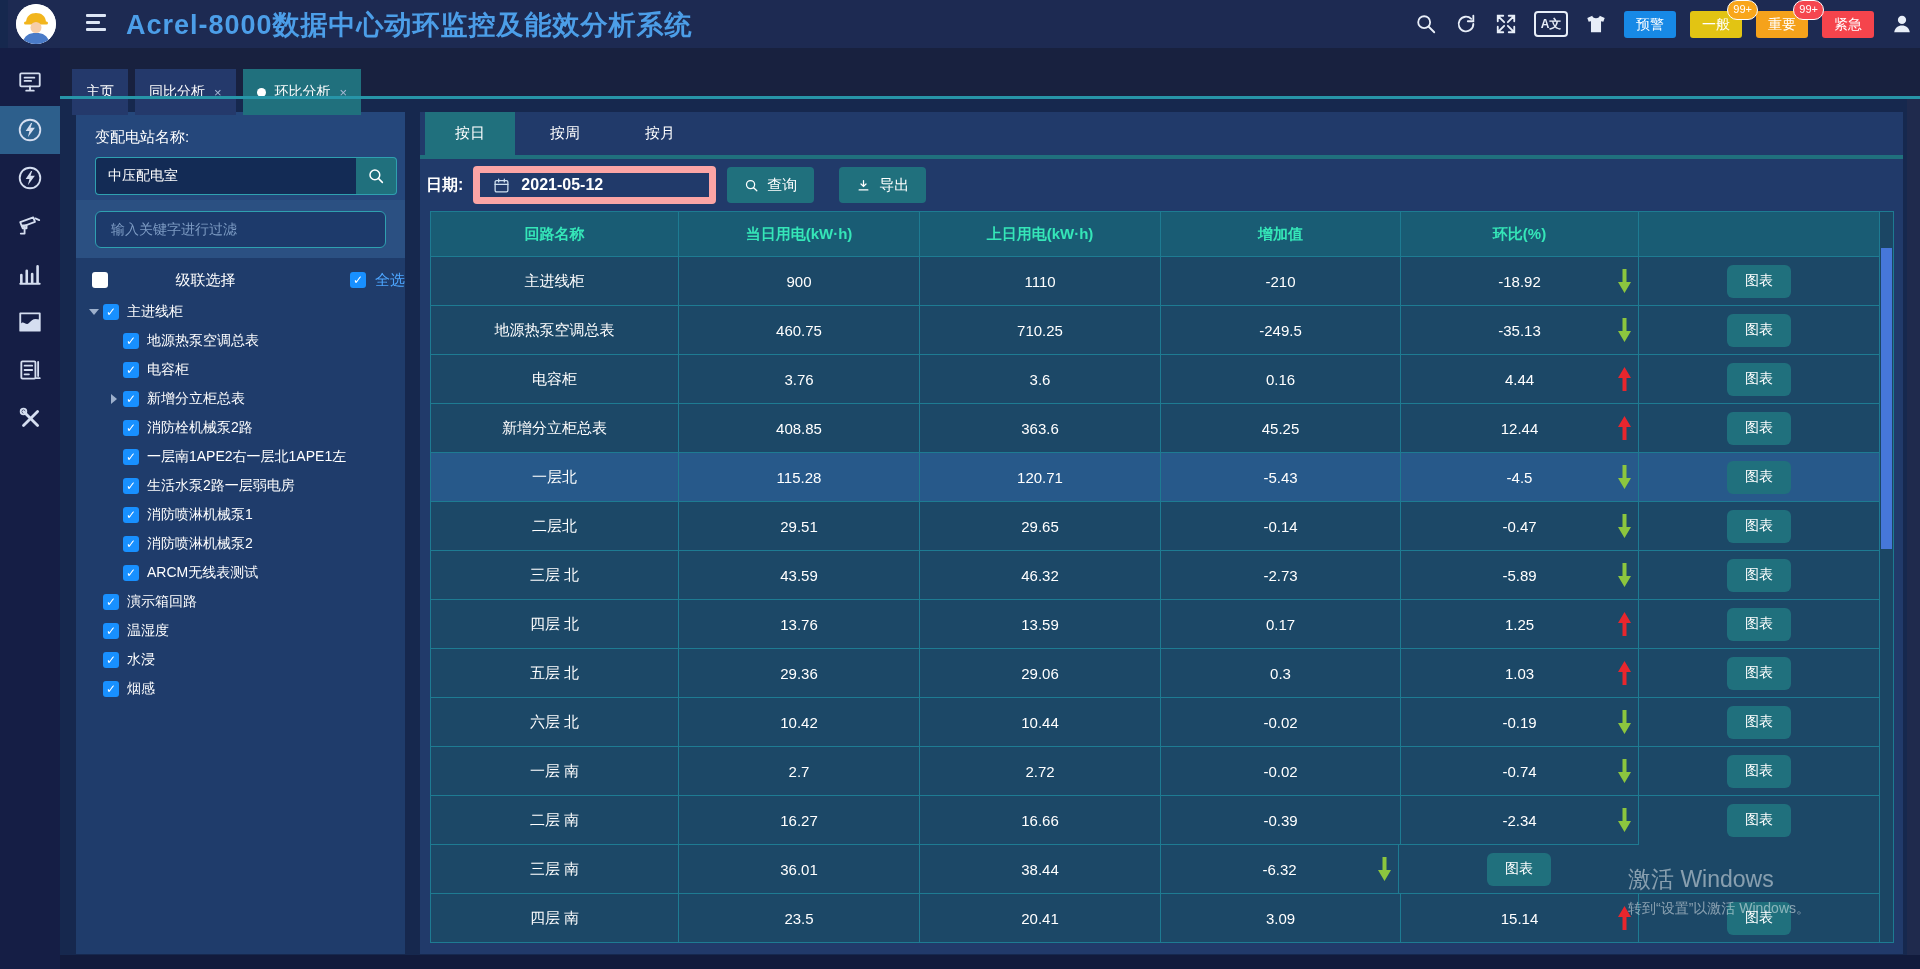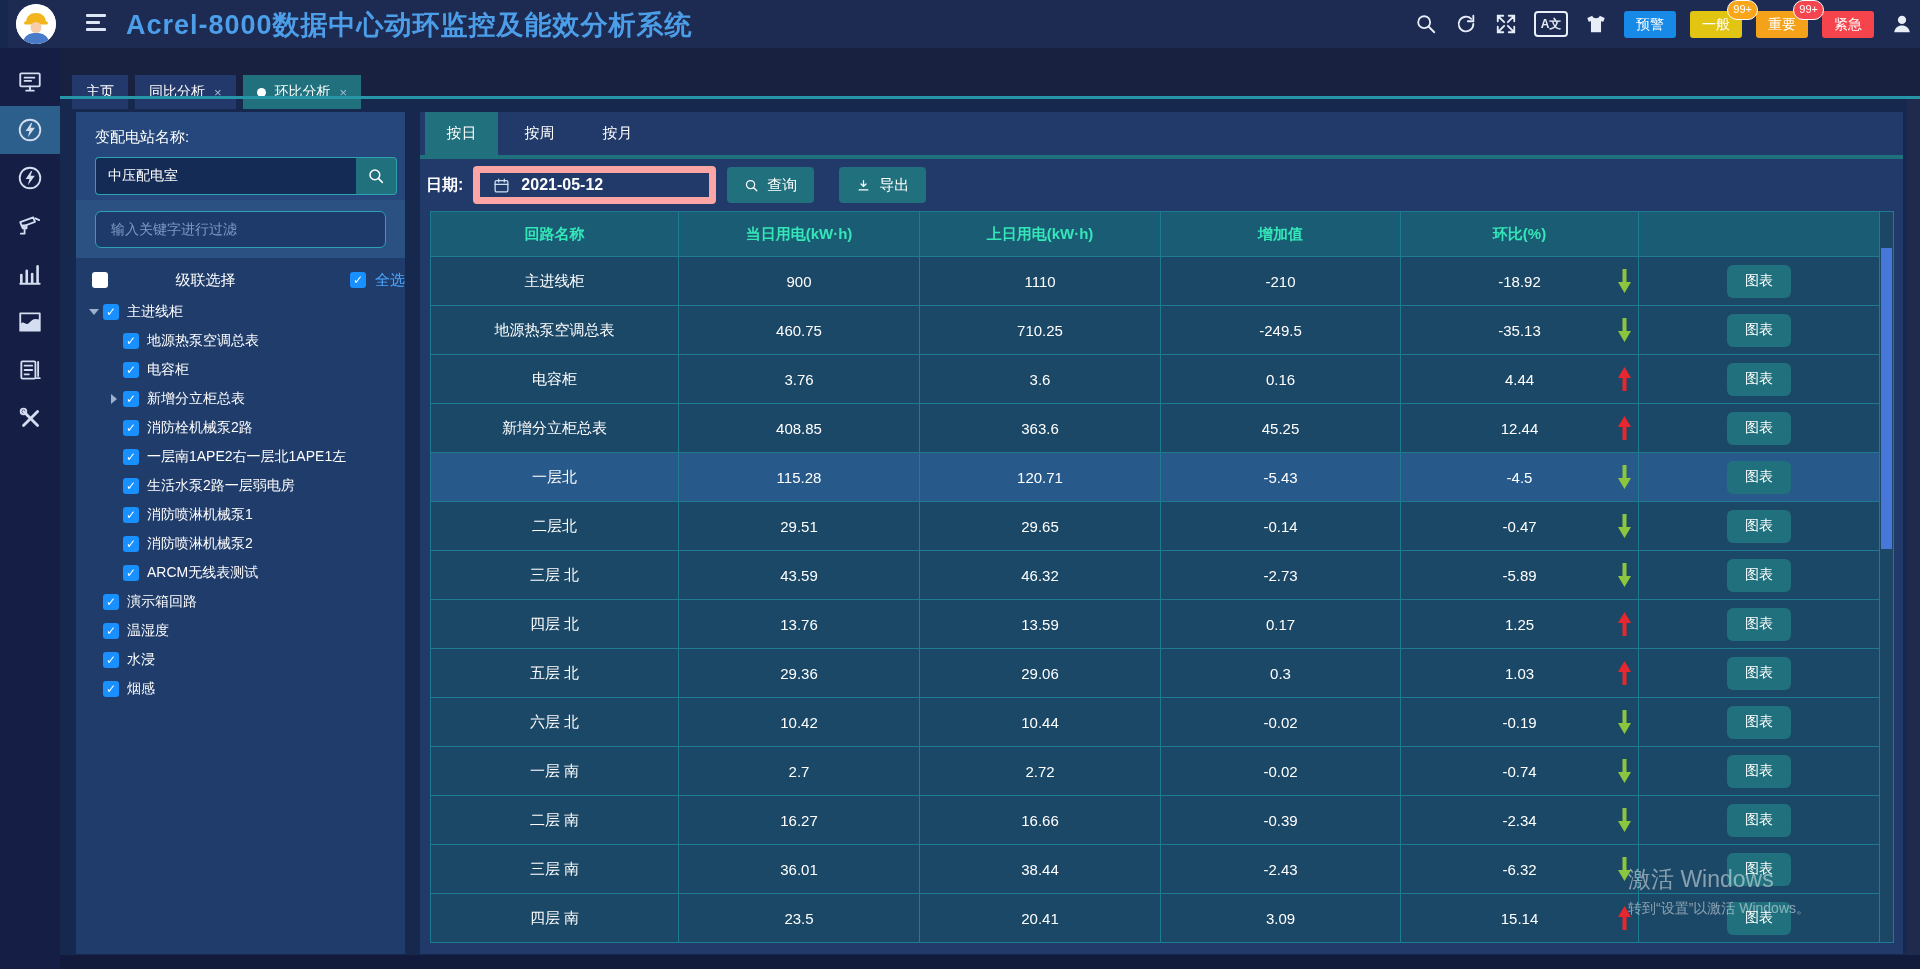--- a/index.html
+++ b/index.html
@@ -16,21 +16,21 @@
   .hicon{width:24px;height:24px;display:flex;align-items:center;justify-content:center;cursor:pointer;}
   .hicon svg{width:22px;height:22px;stroke:#E8EEF8;fill:none;stroke-width:2;stroke-linecap:round;}
   .hicon.fill svg{fill:#E8EEF8;stroke:none;}
   .tr-icon{min-width:26px;height:22px;border:2px solid #E8EEF8;border-radius:4px;color:#E8EEF8;
            font-size:12px;font-weight:bold;display:flex;align-items:center;justify-content:center;padding:0 2px;cursor:pointer;text-align:center;}
   .abtn{position:relative;height:27px;line-height:27px;padding:0 12px;border-radius:3px;color:#fff;font-size:14px;cursor:pointer;}
   .badge{position:absolute;top:-11px;right:-16px;height:18px;line-height:16px;padding:0 5px;border-radius:10px;
          font-size:11px;color:#fff;border:1px solid #fff;z-index:5;}
   
   .navbar{position:absolute;left:60px;top:48px;width:1860px;height:48px;background:#18213F;display:flex;align-items:center;padding-left:12px;box-sizing:border-box;gap:7px;z-index:2;}
-  .ntab{height:34px;padding:0 14px;background:#24396B;color:#fff;font-size:14px;display:flex;align-items:center;gap:9px;cursor:pointer;margin-top:40px;}
+  .ntab{height:46px;padding:0 14px;background:#24396B;color:#fff;font-size:14px;display:flex;align-items:center;gap:9px;cursor:pointer;margin-top:40px;}
   .ntab.active{background:#20707D;}
   .ntab .dot{width:9px;height:9px;border-radius:50%;background:#fff;}
   .ntab .x{color:#A9BAD6;font-size:13px;}
   .tealline{position:absolute;left:60px;top:96px;width:1860px;height:3px;background:#2795A8;z-index:2;}
   
   .rail{position:absolute;left:0;top:48px;width:60px;height:921px;background:#151E45;padding-top:10px;box-sizing:border-box;z-index:3;}
   .rail-item{width:60px;height:48px;display:flex;align-items:center;justify-content:center;cursor:pointer;}
   .rail-item.active{background:#2D5F8C;}
   .rail-item svg{width:26px;height:26px;stroke:#D5DEF0;fill:none;stroke-width:1.7;stroke-linecap:round;stroke-linejoin:round;}
   
@@ -57,21 +57,21 @@
   .cbrow .alabel{margin-left:9px;color:#4DA6FF;font-size:15px;cursor:pointer;}
   .tree{margin-top:6px;}
   .trow{height:29px;display:flex;align-items:center;cursor:pointer;}
   .arrow-slot{width:18px;display:flex;justify-content:center;align-items:center;flex:0 0 18px;}
   .tri-down{width:0;height:0;border-left:5px solid transparent;border-right:5px solid transparent;border-top:6px solid #9DB0CC;}
   .tri-right{width:0;height:0;border-top:5px solid transparent;border-bottom:5px solid transparent;border-left:6px solid #9DB0CC;}
   .tlabel{margin-left:8px;color:#fff;font-size:14px;white-space:nowrap;}
   
   .mpanel{position:absolute;left:420px;top:112px;width:1483px;height:842px;background:#213A6A;}
   .ptabs{display:flex;padding-left:5px;}
-  .ptab{width:73px;height:43px;display:flex;align-items:center;justify-content:center;color:#fff;font-size:15px;margin-right:5px;cursor:pointer;}
+  .ptab{width:90px;height:43px;display:flex;align-items:center;justify-content:center;color:#fff;font-size:15px;margin-right:5px;cursor:pointer;}
   .ptab.active{background:#20707D;}
   .punderline{height:4px;background:#20707D;}
   .toolbar{height:52px;display:flex;align-items:center;padding-left:6px;}
   .dlabel{color:#fff;font-size:16px;font-weight:bold;margin-right:10px;}
   .date-box{width:243px;height:38px;box-sizing:border-box;border:7px solid #fca5a5;border-radius:4px;display:flex;align-items:center;
             padding-left:13px;gap:11px;color:#fff;font-size:16px;font-weight:bold;cursor:pointer;}
   .date-box svg{width:17px;height:17px;stroke:#CFE0F0;fill:none;stroke-width:1.8;stroke-linecap:round;}
   .btn{height:36px;padding:0 17px;background:#20707D;border:none;border-radius:4px;color:#fff;font-size:15px;
        display:flex;align-items:center;gap:8px;cursor:pointer;font-family:inherit;}
   .btn svg{width:15px;height:15px;stroke:#fff;fill:none;stroke-width:2;stroke-linecap:round;}
@@ -517,21 +517,20 @@
                   <path d="M4.5 0h4v13H13L6.5 24 0 13h4.5z"></path>
                 </svg></span></div>
             <div class="tcell c5">
               <button class="chart-btn">图表</button>
             </div>
           </div>
           <div class="trowt">
             <div class="tcell c0">三层 南</div>
             <div class="tcell c1">36.01</div>
             <div class="tcell c2">38.44</div>
-            <div class="tcell c3">-2.43</div>
             <div class="tcell c4">-6.32<span class="tarrow down"><svg width="13" height="24" viewBox="0 0 13 24">
                   <path d="M4.5 0h4v13H13L6.5 24 0 13h4.5z"></path>
                 </svg></span></div>
             <div class="tcell c5">
               <button class="chart-btn">图表</button>
             </div>
           </div>
           <div class="trowt">
             <div class="tcell c0">四层 南</div>
             <div class="tcell c1">23.5</div>

